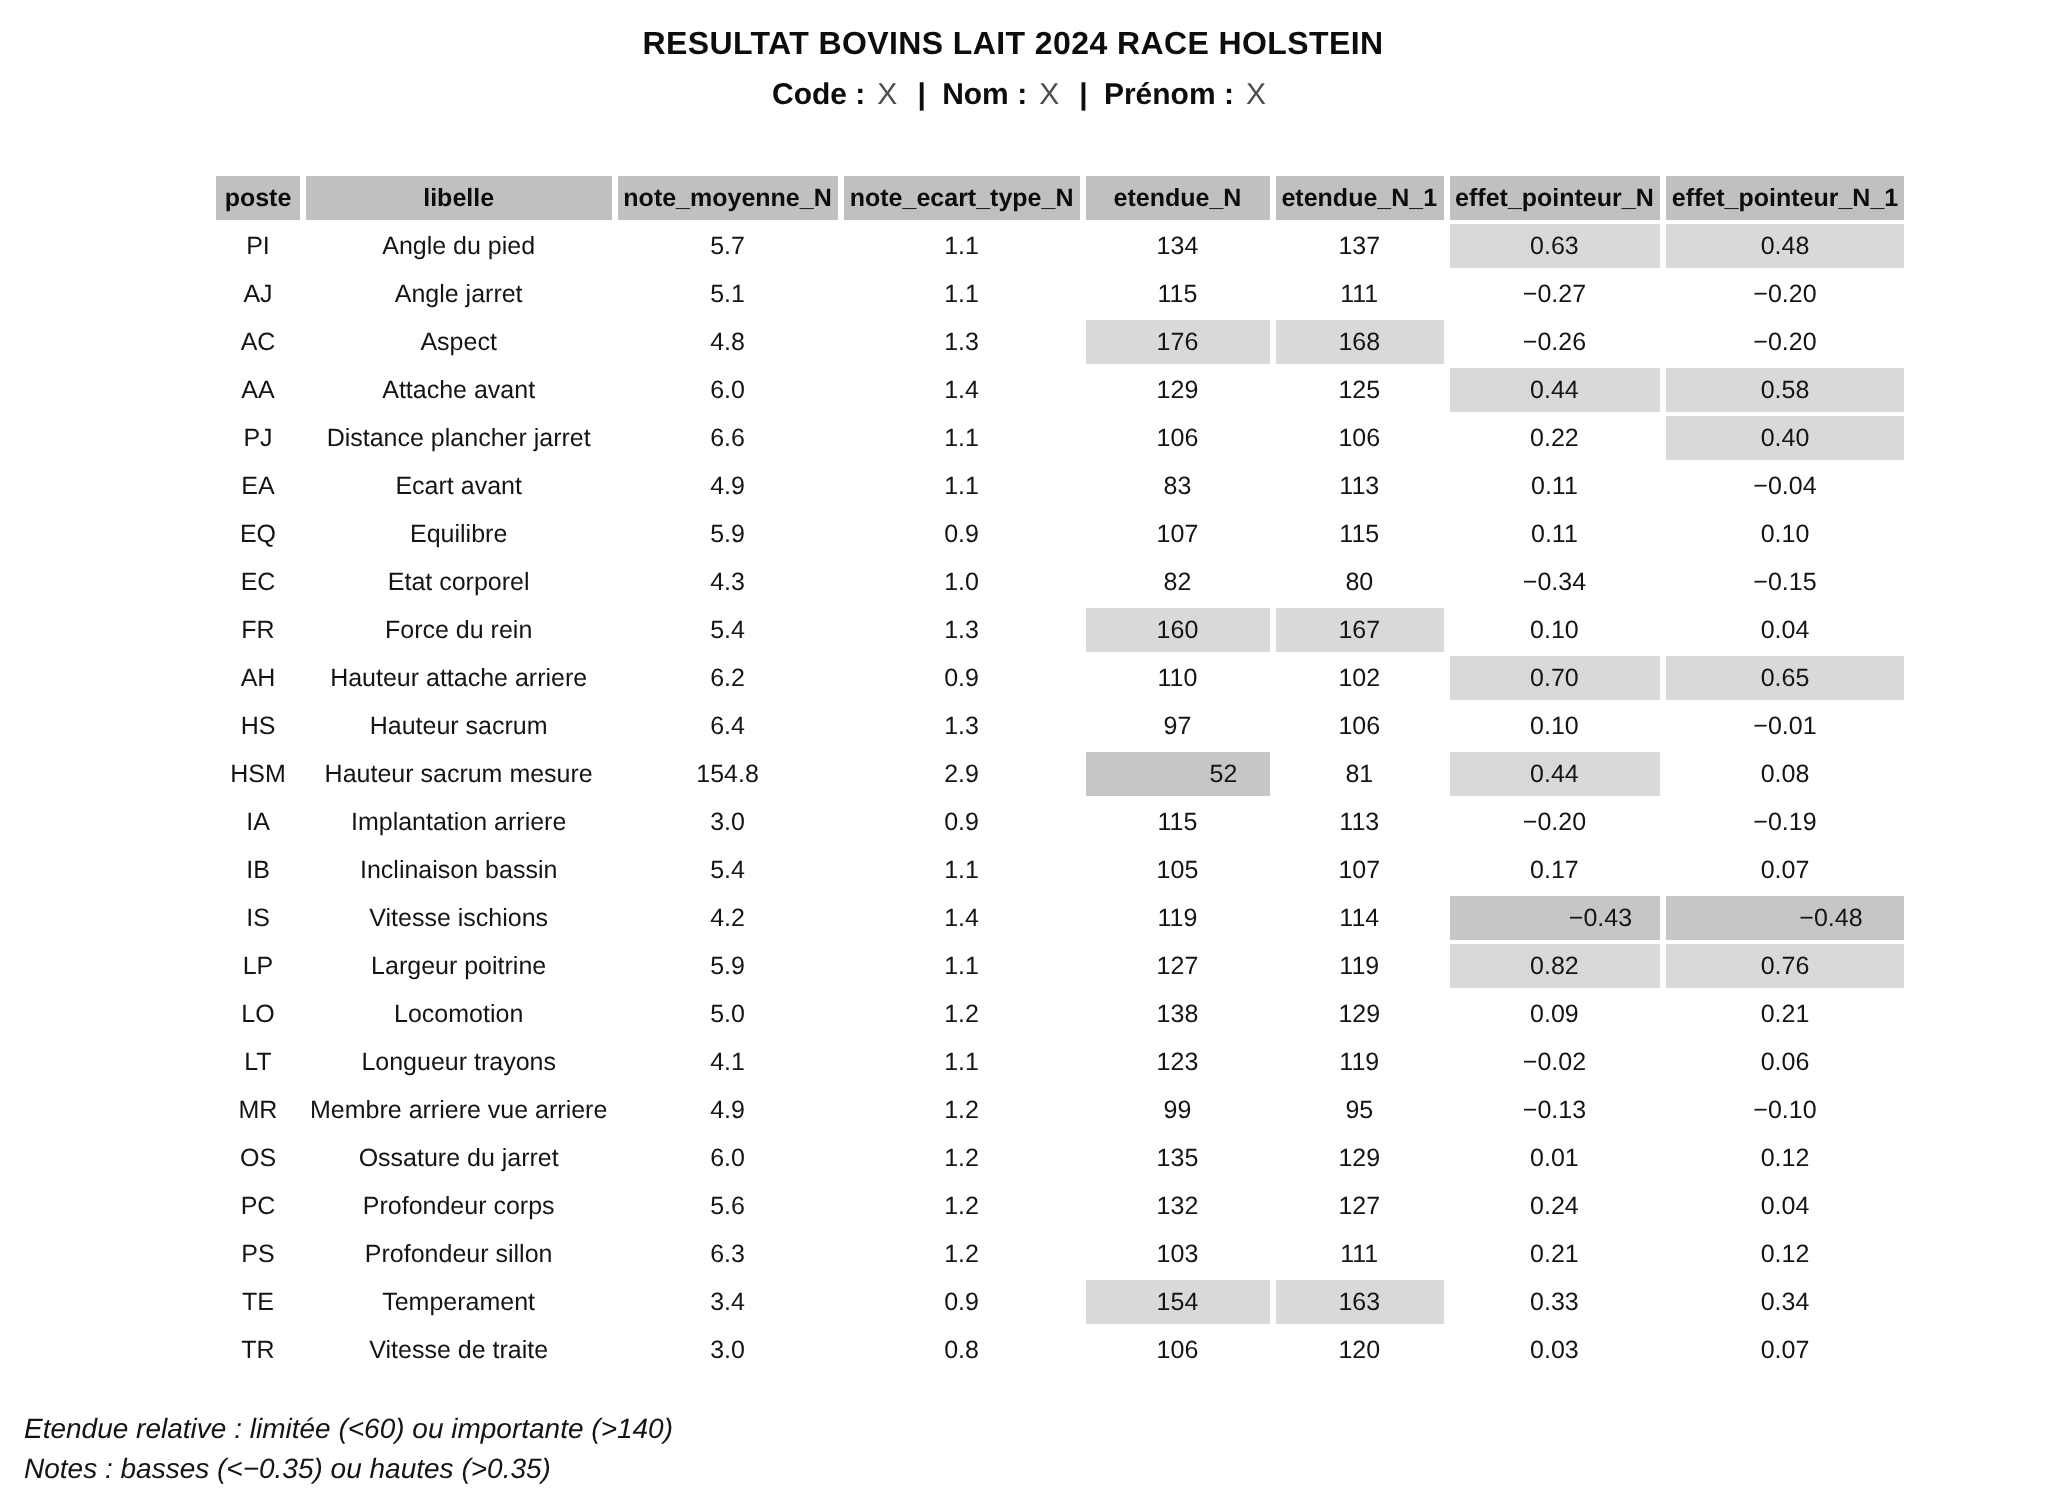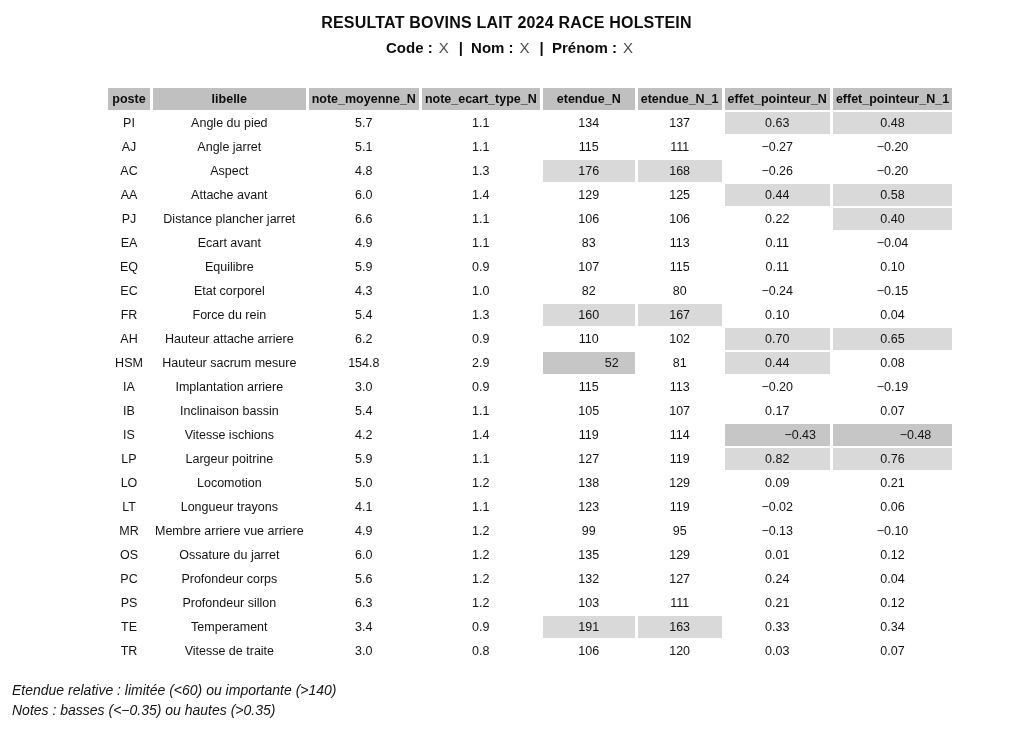--- a/index.html
+++ b/index.html
@@ -169,21 +169,21 @@
           <td>0.11</td>
           <td>0.10</td>
         </tr>
         <tr>
           <td>EC</td>
           <td>Etat corporel</td>
           <td>4.3</td>
           <td>1.0</td>
           <td>82</td>
           <td>80</td>
-          <td>−0.24</td>
+          <td>−0.34</td>
           <td>−0.15</td>
         </tr>
         <tr>
           <td>FR</td>
           <td>Force du rein</td>
           <td>5.4</td>
           <td>1.3</td>
           <td class="hl-high">160</td>
           <td class="hl-high">167</td>
           <td>0.10</td>
@@ -193,20 +193,30 @@
           <td>AH</td>
           <td>Hauteur attache arriere</td>
           <td>6.2</td>
           <td>0.9</td>
           <td>110</td>
           <td>102</td>
           <td class="hl-high">0.70</td>
           <td class="hl-high">0.65</td>
         </tr>
         <tr>
+          <td>HS</td>
+          <td>Hauteur sacrum</td>
+          <td>6.4</td>
+          <td>1.3</td>
+          <td>97</td>
+          <td>106</td>
+          <td>0.10</td>
+          <td>−0.01</td>
+        </tr>
+        <tr>
           <td>HSM</td>
           <td>Hauteur sacrum mesure</td>
           <td>154.8</td>
           <td>2.9</td>
           <td class="hl-low">52</td>
           <td>81</td>
           <td class="hl-high">0.44</td>
           <td>0.08</td>
         </tr>
         <tr>
@@ -307,21 +317,21 @@
           <td>103</td>
           <td>111</td>
           <td>0.21</td>
           <td>0.12</td>
         </tr>
         <tr>
           <td>TE</td>
           <td>Temperament</td>
           <td>3.4</td>
           <td>0.9</td>
-          <td class="hl-high">191</td>
+          <td class="hl-high">154</td>
           <td class="hl-high">163</td>
           <td>0.33</td>
           <td>0.34</td>
         </tr>
         <tr>
           <td>TR</td>
           <td>Vitesse de traite</td>
           <td>3.0</td>
           <td>0.8</td>
           <td>106</td>

